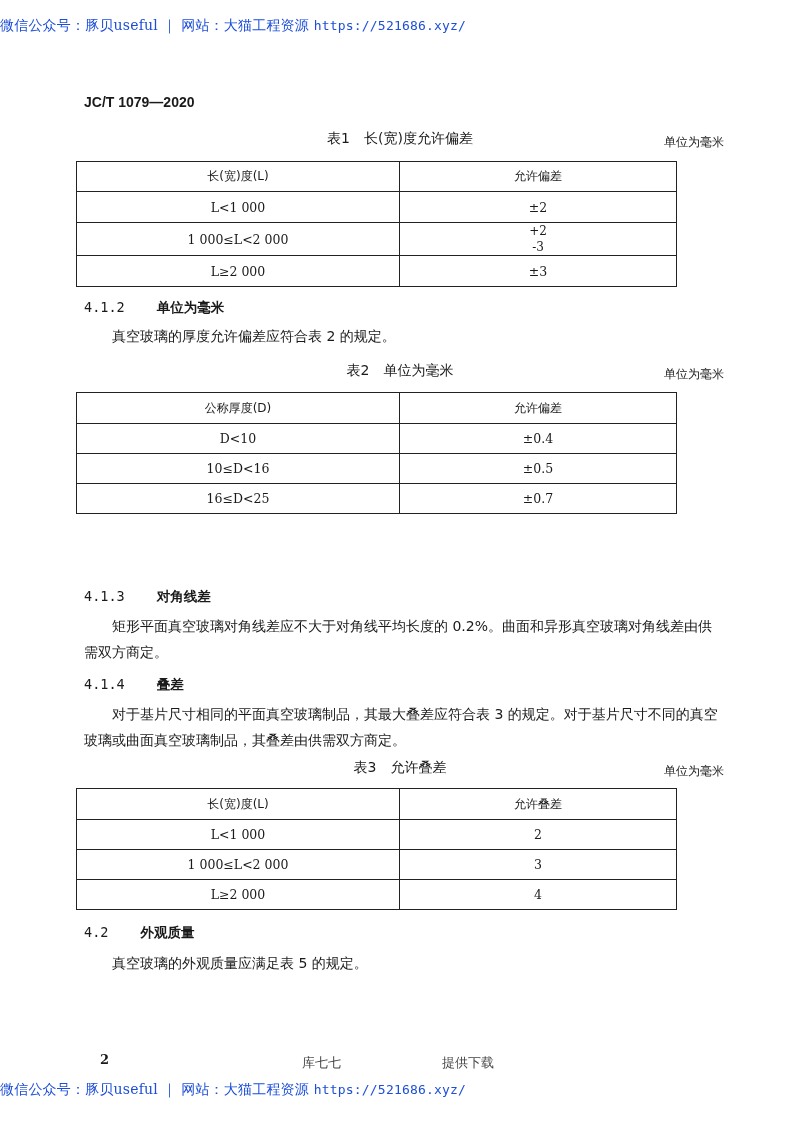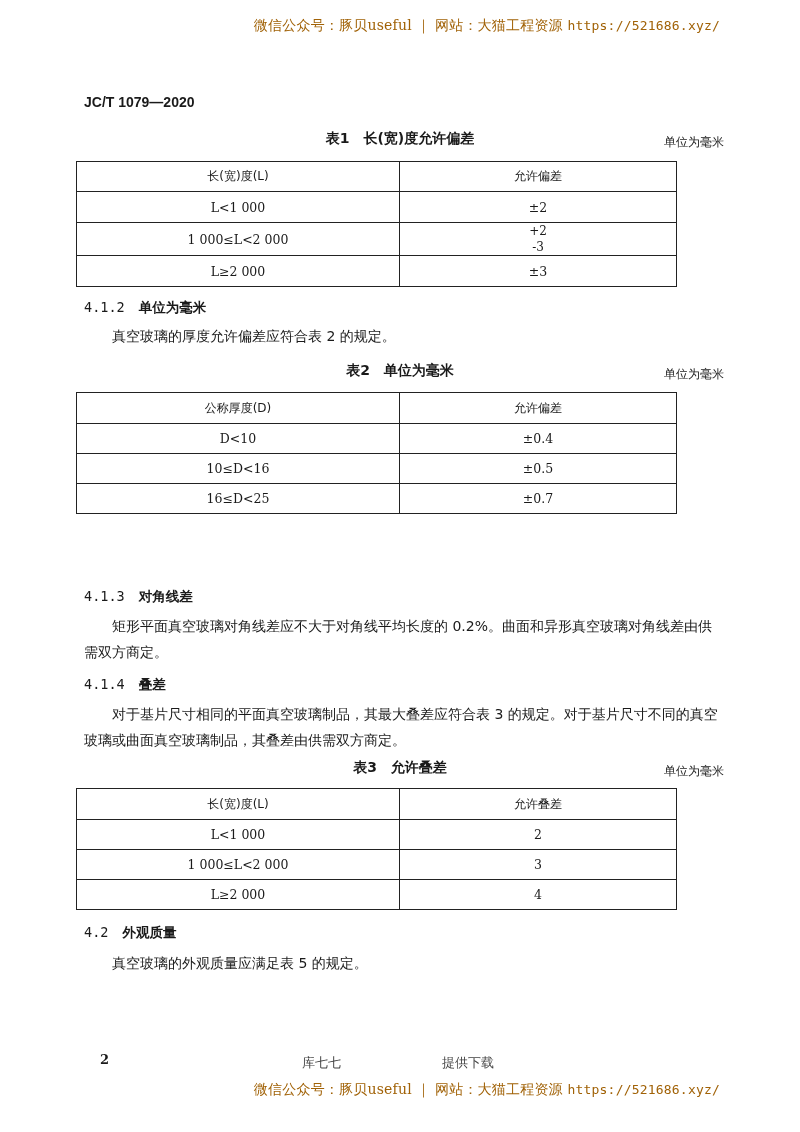--- a/index.html
+++ b/index.html
@@ -2,38 +2,38 @@
 <html><head>
 <meta charset="utf-8">
 <style>
   html, body { margin: 0; padding: 0; }
   body {
     width: 800px; height: 1132px; position: relative; overflow: hidden;
     background: #ffffff; color: #1a1a1a;
     font-family: "DejaVu Serif", "Liberation Serif", serif;
   }
   .watermark {
-    position: absolute; left: 0; width: 720px; text-align: right;
-    font-size: 14px; color: #a16207; letter-spacing: 0.2px;
+    position: absolute; left: 0; width: 720px; text-align: left;
+    font-size: 14px; color: #1d4ed8; letter-spacing: 0.2px;
     font-family: "DejaVu Serif", "Liberation Serif", serif;
   }
   .watermark .url { font-family: "DejaVu Sans Mono", "Liberation Mono", monospace; font-size: 13px; }
   .wm-top { top: 17px; }
   .wm-bottom { top: 1081px; }
   .footer-credit {
     position: absolute; top: 1054px; font-size: 13px; color: #444;
     font-family: "DejaVu Sans", "Liberation Sans", sans-serif;
   }
   .doc-code {
     position: absolute; left: 84px; top: 94px; font-size: 14px; font-weight: bold;
     font-family: "Liberation Sans", "DejaVu Sans", sans-serif;
   }
   .caption {
     position: absolute; left: 0; width: 800px; text-align: center;
-    font-size: 14px; font-weight: bold;
+    font-size: 14px; font-weight: normal;
     font-family: "DejaVu Sans", "Liberation Sans", sans-serif;
   }
   .unit {
     position: absolute; right: 76px; font-size: 12px;
     font-family: "DejaVu Sans", "Liberation Sans", sans-serif;
   }
   table.std {
     position: absolute; left: 76px; width: 601px;
     border-collapse: collapse; font-size: 12.5px;
     font-family: "DejaVu Serif", "Liberation Serif", serif;
@@ -47,21 +47,21 @@
   table.std td.c1, table.std th.c1 { width: 322px; }
   table.std td.note {
     text-align: left; padding-left: 14px; font-size: 12px;
     font-family: "DejaVu Sans", "Liberation Sans", sans-serif;
   }
   .dual { line-height: 16px; font-size: 12px; }
   .heading {
     position: absolute; left: 84px; font-size: 13.5px; font-weight: bold;
     font-family: "DejaVu Sans", "Liberation Sans", sans-serif;
   }
-  .heading .num { font-family: "DejaVu Sans Mono", "Liberation Mono", monospace; font-weight: normal; margin-right: 14px; }
+  .heading .num { font-family: "DejaVu Sans Mono", "Liberation Mono", monospace; font-weight: normal; margin-right: 32px; }
   .para {
     position: absolute; left: 84px; width: 640px; font-size: 14px; line-height: 26px;
     text-indent: 28px; font-family: "DejaVu Sans", "Liberation Sans", sans-serif;
   }
   .page-num {
     position: absolute; left: 100px; top: 1052px; font-size: 13px; font-weight: bold;
   }
 </style>
 </head>
 <body>

